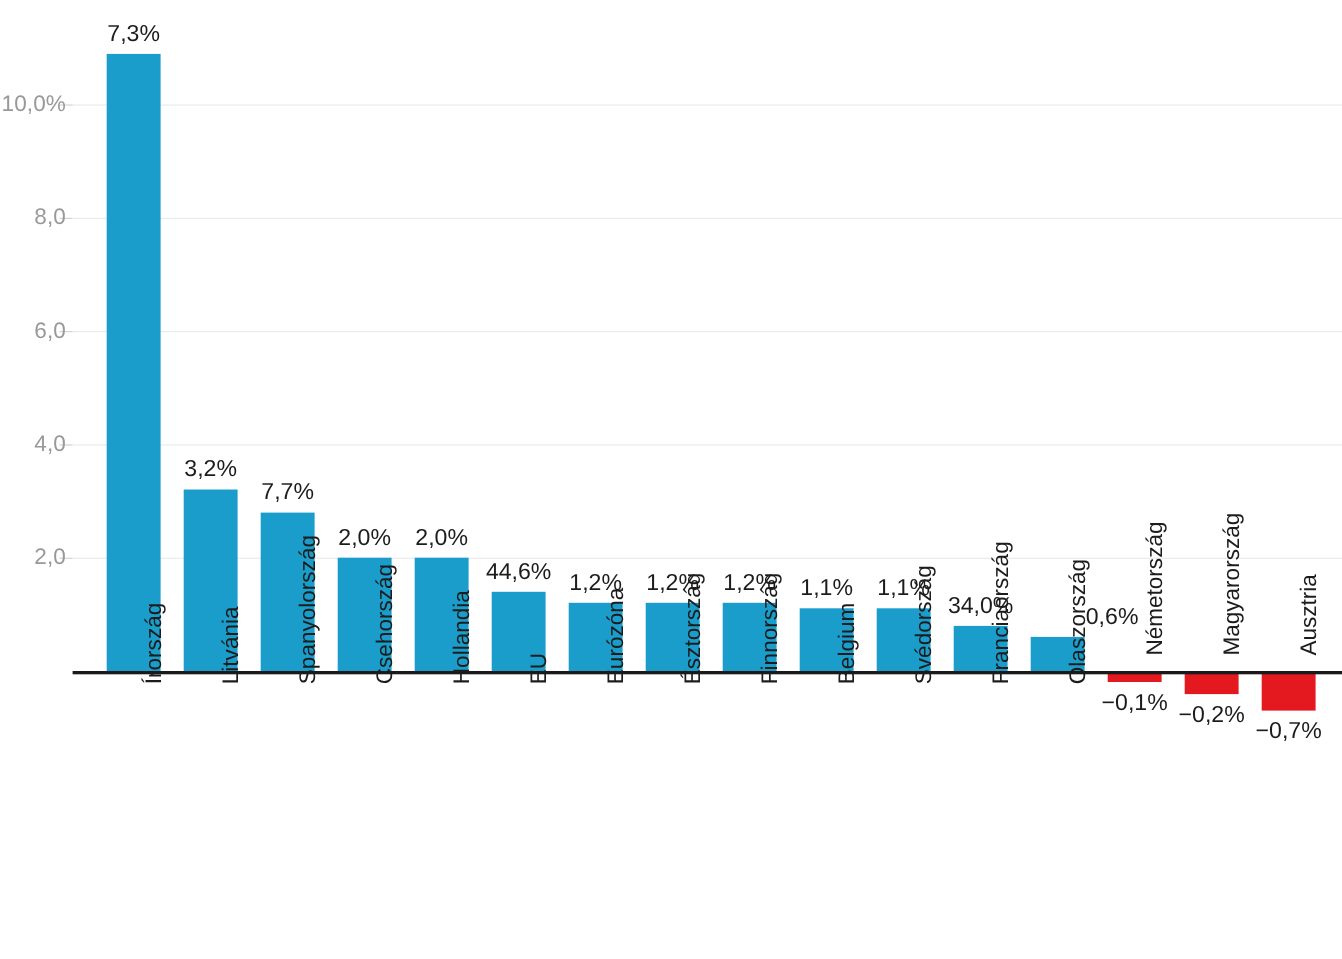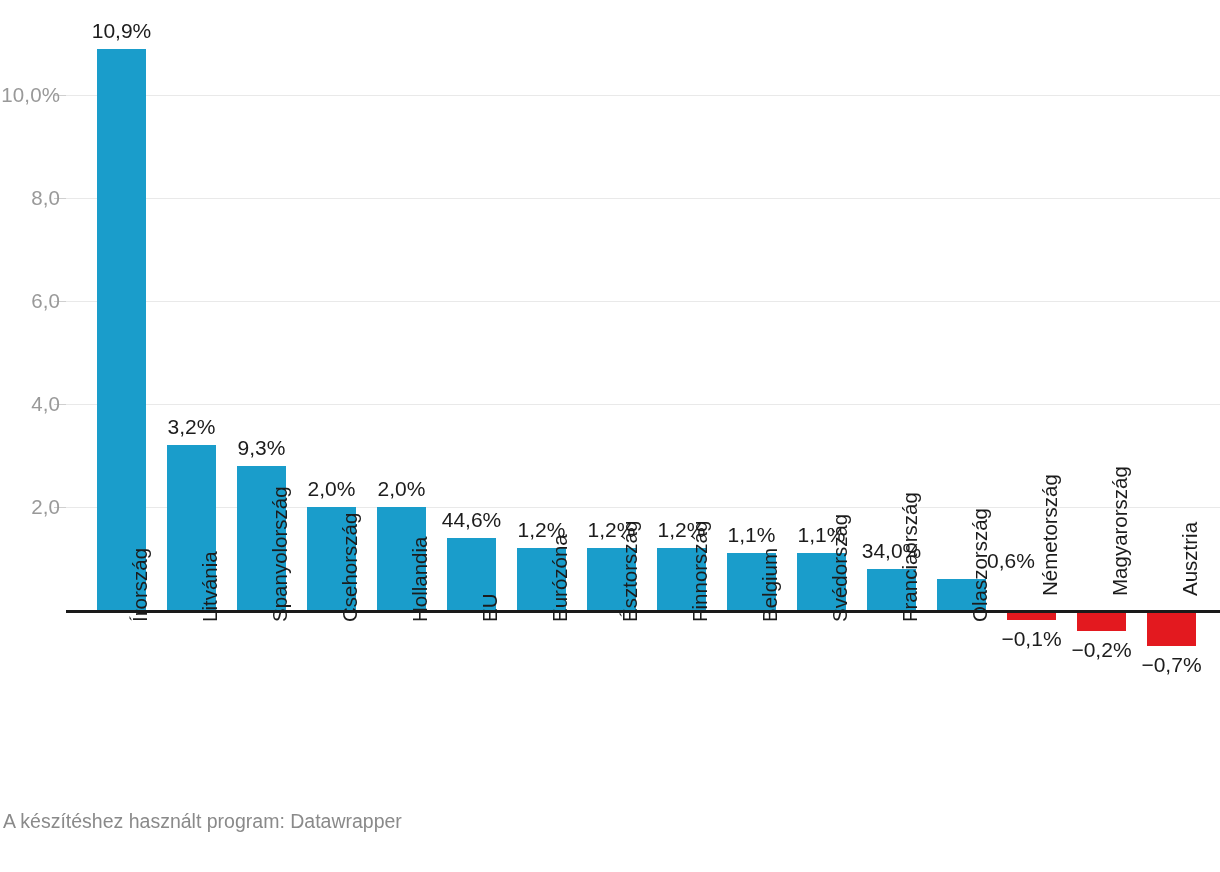--- a/index.html
+++ b/index.html
@@ -154,23 +154,23 @@
         <div class="bar pos" style="left: 727px; top: 553.35px; height: 56.65px; width: 49px;"></div>
         <div class="bar pos" style="left: 797px; top: 553.35px; height: 56.65px; width: 49px;"></div>
         <div class="bar pos" style="left: 867px; top: 568.8px; height: 41.2px; width: 49px;"></div>
         <div class="bar pos" style="left: 937px; top: 579.1px; height: 30.9px; width: 49px;"></div>
         <div class="bar neg" style="left: 1007px; top: 610px; height: 10.3px; width: 49px;"></div>
         <div class="bar neg" style="left: 1077px; top: 610px; height: 20.6px; width: 49px;"></div>
         <div class="bar neg" style="left: 1147px; top: 610px; height: 36.05px; width: 49px;"></div>
       </div>
     <div class="baseline" id="baseline" style="top: 610px;"></div>
     <div id="vlabels">
-        <div class="vlabel" style="left: 51.5px; top: 19.65px;">10,9%</div>
+        <div class="vlabel" style="left: 51.5px; top: 19.65px;">7,3%</div>
         <div class="vlabel" style="left: 121.5px; top: 416.2px;">3,2%</div>
-        <div class="vlabel" style="left: 191.5px; top: 436.8px;">9,3%</div>
+        <div class="vlabel" style="left: 191.5px; top: 436.8px;">7,7%</div>
         <div class="vlabel" style="left: 261.5px; top: 478px;">2,0%</div>
         <div class="vlabel" style="left: 331.5px; top: 478px;">2,0%</div>
         <div class="vlabel" style="left: 401.5px; top: 508.9px;">44,6%</div>
         <div class="vlabel" style="left: 471.5px; top: 519.2px;">1,2%</div>
         <div class="vlabel" style="left: 541.5px; top: 519.2px;">1,2%</div>
         <div class="vlabel" style="left: 611.5px; top: 519.2px;">1,2%</div>
         <div class="vlabel" style="left: 681.5px; top: 524.35px;">1,1%</div>
         <div class="vlabel" style="left: 751.5px; top: 524.35px;">1,1%</div>
         <div class="vlabel" style="left: 821.5px; top: 539.8px;">34,0%</div>
         <div class="vlabel" style="left: 941px; top: 550.1px;">0,6%</div>
@@ -192,14 +192,13 @@
         <div class="cat" style="left: 829.5px; top: 622px;">Svédország</div>
         <div class="cat" style="left: 899.5px; top: 622px;">Franciaország</div>
         <div class="cat" style="left: 969.5px; top: 622px;">Olaszország</div>
         <div class="cat" style="left: 1039.5px; top: 596px;">Németország</div>
         <div class="cat" style="left: 1109.5px; top: 596px;">Magyarország</div>
         <div class="cat" style="left: 1179.5px; top: 596px;">Ausztria</div>
       </div>
   </div>
 
   <div class="footer-rule"></div>
-  <div class="footer">A készítéshez használt program: Datawrapper</div>
 </div>
 
 </body></html>

